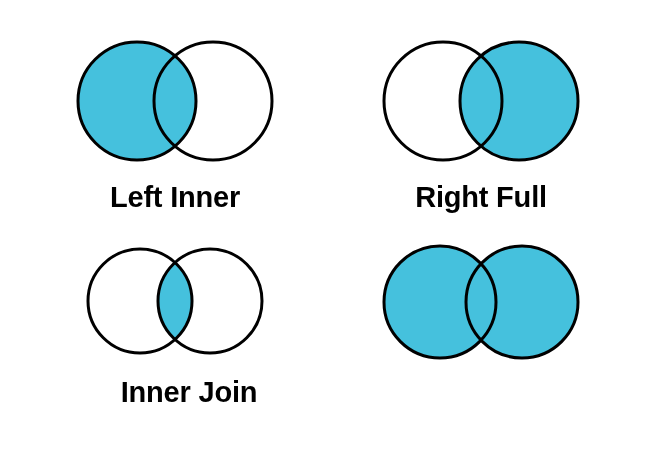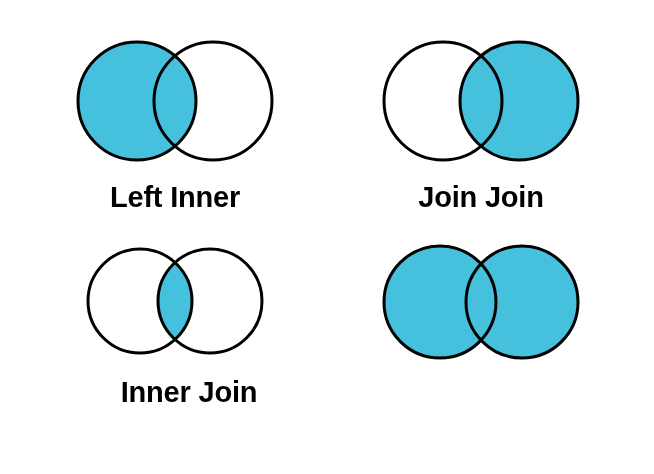--- a/index.html
+++ b/index.html
@@ -82,21 +82,21 @@
           </clipPath>
       </defs>
       <circle cx="67" cy="67" r="59" fill="#ffffff"></circle>
       <circle cx="143" cy="67" r="59" fill="#45c1dd"></circle>
       <g clip-path="url(#clipRightA)">
         <circle cx="67" cy="67" r="59" fill="#45c1dd"></circle>
       </g>
       <circle cx="67" cy="67" r="59" fill="none" stroke="#000000" stroke-width="3"></circle>
       <circle cx="143" cy="67" r="59" fill="none" stroke="#000000" stroke-width="3"></circle>
     </svg>
-    <div class="venn-label">Join Join</div>
+    <div class="venn-label">Right Full</div>
   </div>
 
   <div class="venn-cell c-inner-join">
     <svg class="venn-figure" width="196" height="120" viewBox="0 0 196 120">
       <defs>
         <clipPath id="clipInnerA">
             <circle cx="63" cy="59" r="52"></circle>
           </clipPath>
       </defs>
       <circle cx="63" cy="59" r="52" fill="#ffffff"></circle>

